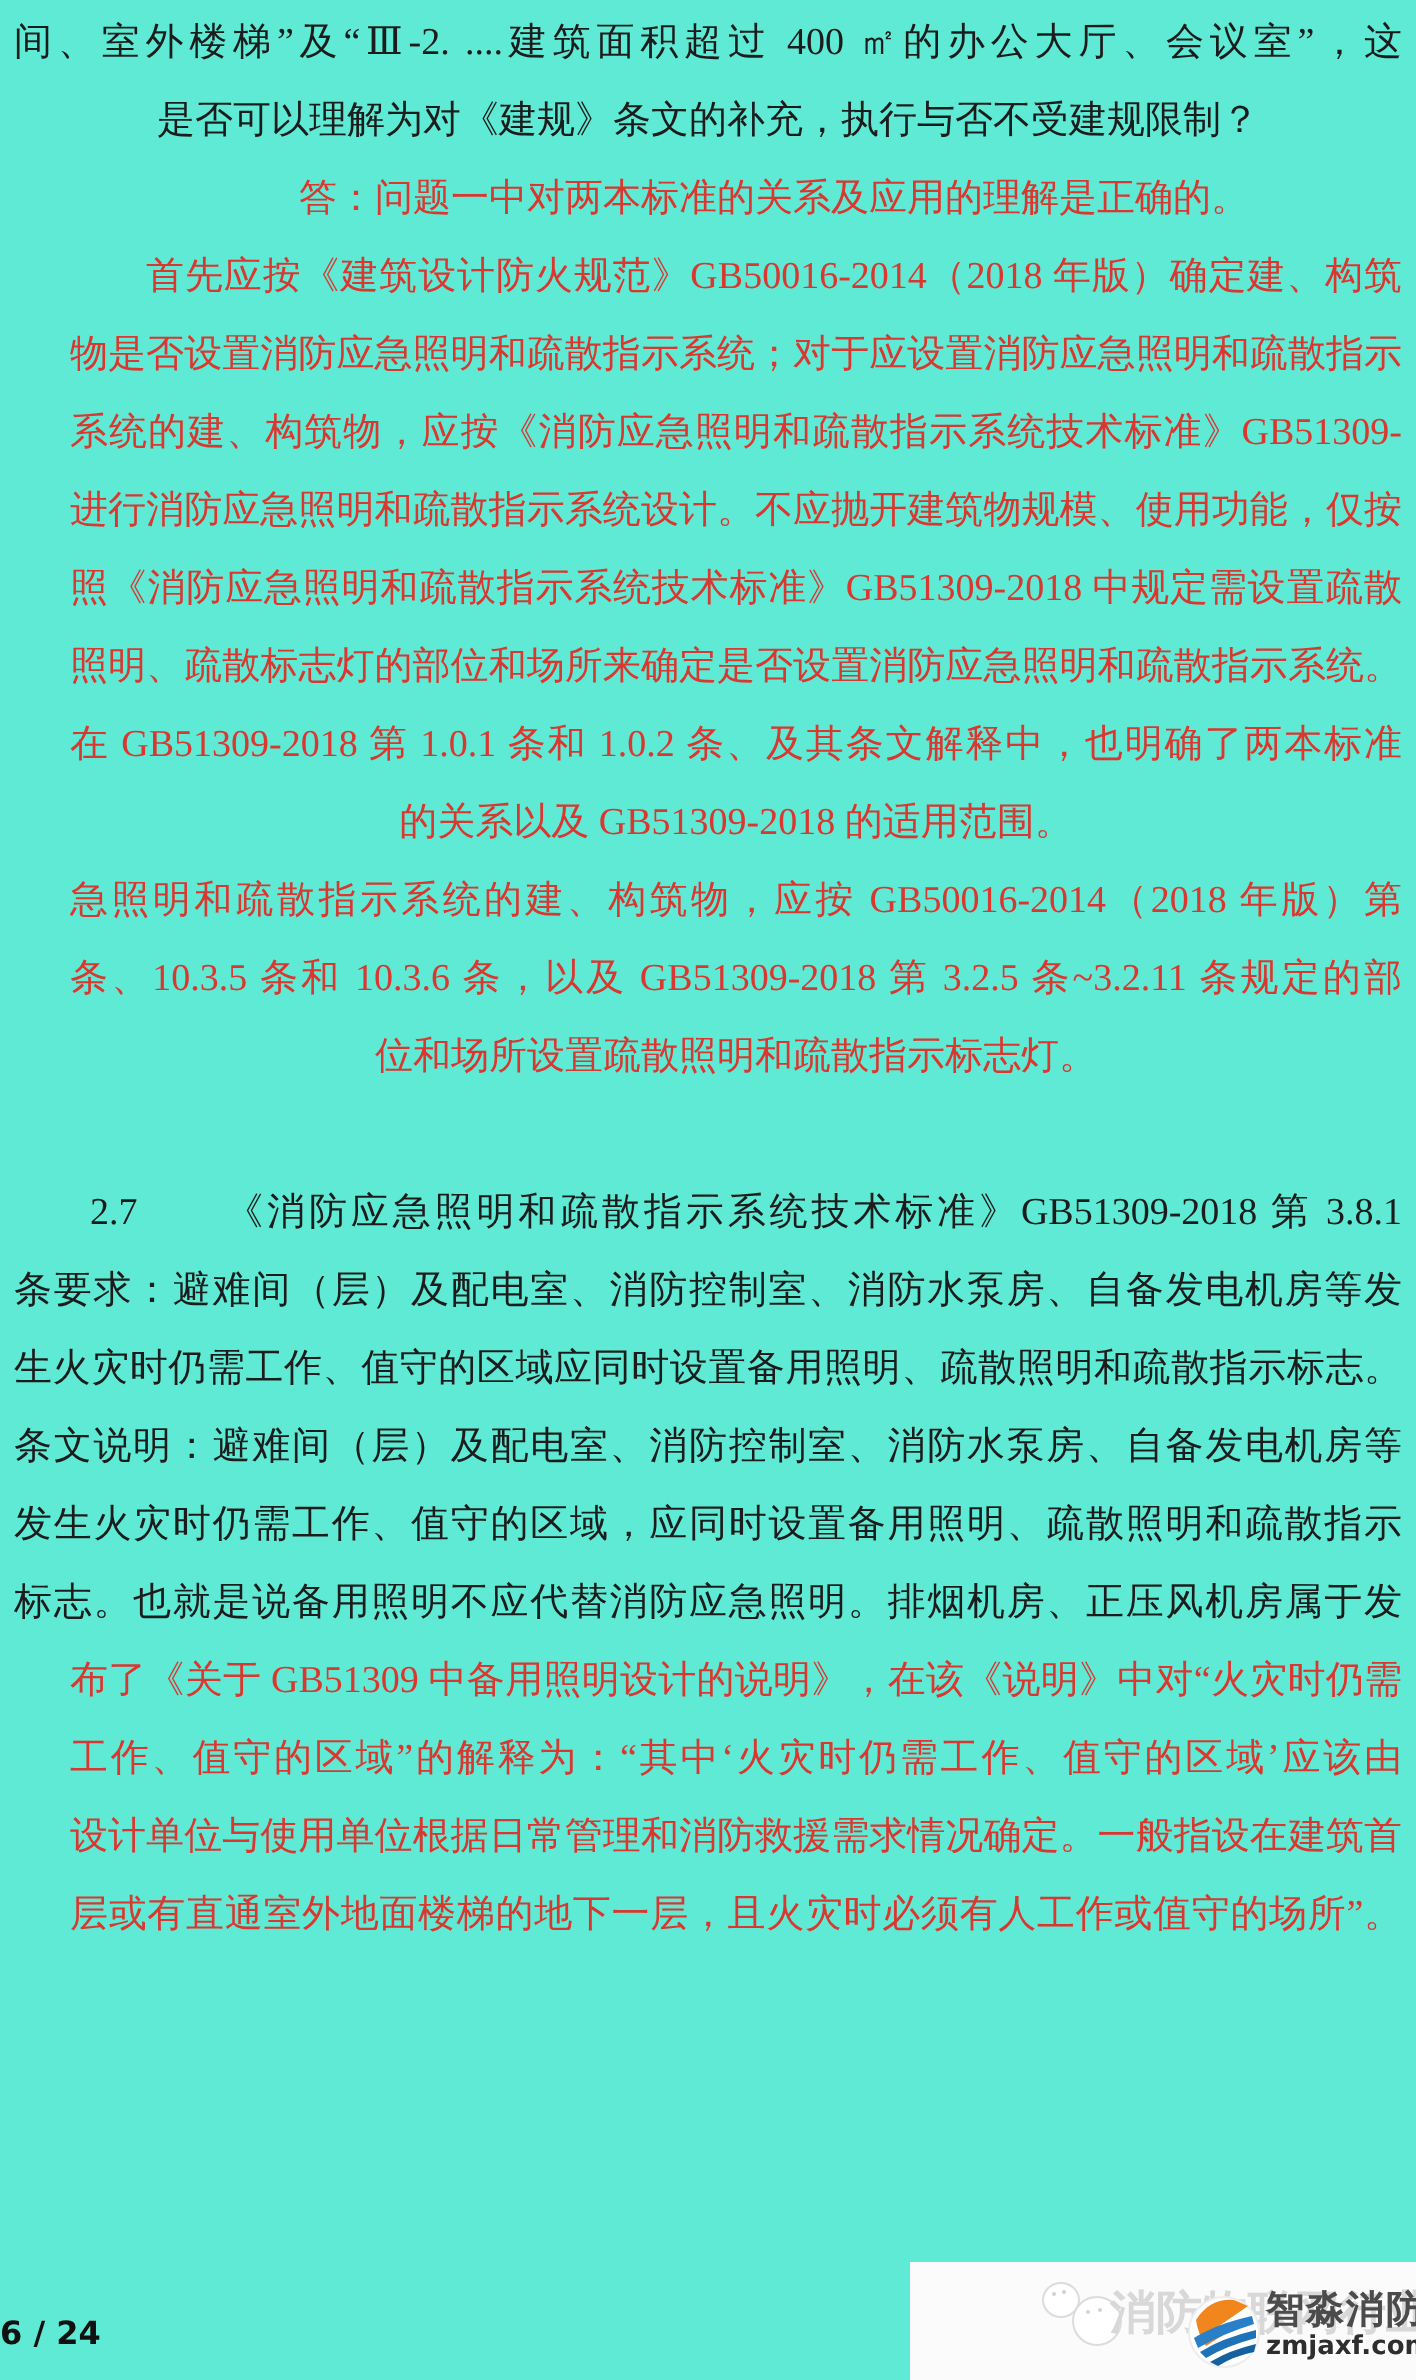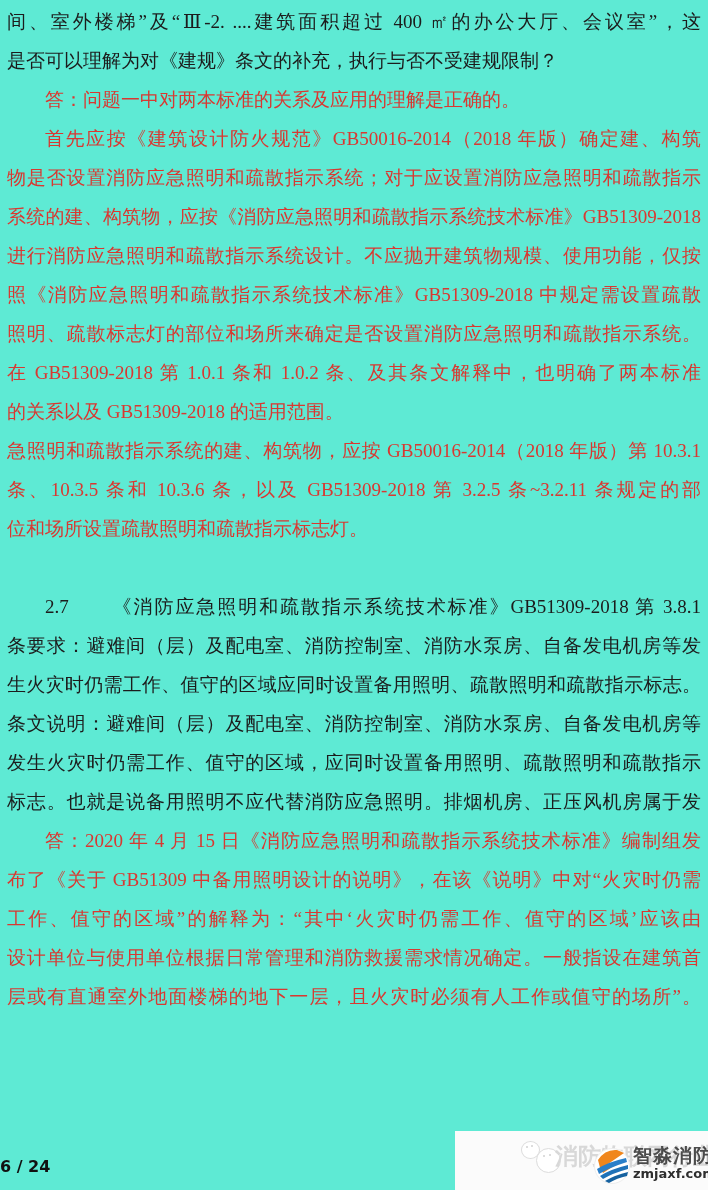--- a/index.html
+++ b/index.html
@@ -17,22 +17,23 @@
     left: 7px;
     width: 694px;
   }
   .line {
     font-size: 19px;
     line-height: 39px;
     height: 39px;
     overflow: hidden;
     white-space: normal;
     color: var(--text-black, #1c1c1c);
+    text-align: center;
   }
-  .line.red { color: var(--text-red, #d93831); }
+  .line.red { color: var(--text-red, #d93831); margin-left: 28px; }
   .line.fill { text-align: justify; text-align-last: justify; }
   .line.indent { text-indent: 2em; }
   .line-gap { height: 39px; }
 
   .page-number {
     position: absolute;
     left: 0; right: 0;
     top: 1157px;
     text-align: left;
     font-family: "DejaVu Sans", "Liberation Sans", sans-serif;
@@ -133,21 +134,20 @@
       <div class="line red fill">急照明和疏散指示系统的建、构筑物，应按 GB50016-2014（2018 年版）第 10.3.1</div>
       <div class="line red fill">条、10.3.5 条和 10.3.6 条，以及 GB51309-2018 第 3.2.5 条~3.2.11 条规定的部</div>
       <div class="line red">位和场所设置疏散照明和疏散指示标志灯。</div>
       <div class="line-gap"></div>
       <div class="line black indent fill">2.7　　《消防应急照明和疏散指示系统技术标准》GB51309-2018 第 3.8.1</div>
       <div class="line black fill">条要求：避难间（层）及配电室、消防控制室、消防水泵房、自备发电机房等发</div>
       <div class="line black fill">生火灾时仍需工作、值守的区域应同时设置备用照明、疏散照明和疏散指示标志。</div>
       <div class="line black fill">条文说明：避难间（层）及配电室、消防控制室、消防水泵房、自备发电机房等</div>
       <div class="line black fill">发生火灾时仍需工作、值守的区域，应同时设置备用照明、疏散照明和疏散指示</div>
       <div class="line black fill">标志。也就是说备用照明不应代替消防应急照明。排烟机房、正压风机房属于发</div>
-      <div class="line red indent fill">答：2020 年 4 月 15 日《消防应急照明和疏散指示系统技术标准》编制组发</div>
       <div class="line red fill">布了《关于 GB51309 中备用照明设计的说明》，在该《说明》中对“火灾时仍需</div>
       <div class="line red fill">工作、值守的区域”的解释为：“其中‘火灾时仍需工作、值守的区域’应该由</div>
       <div class="line red fill">设计单位与使用单位根据日常管理和消防救援需求情况确定。一般指设在建筑首</div>
       <div class="line red fill">层或有直通室外地面楼梯的地下一层，且火灾时必须有人工作或值守的场所”。</div>
     </div>
 
   <div class="page-number">6 / 24</div>
 
   <div class="watermark">
     <div class="mascot">

